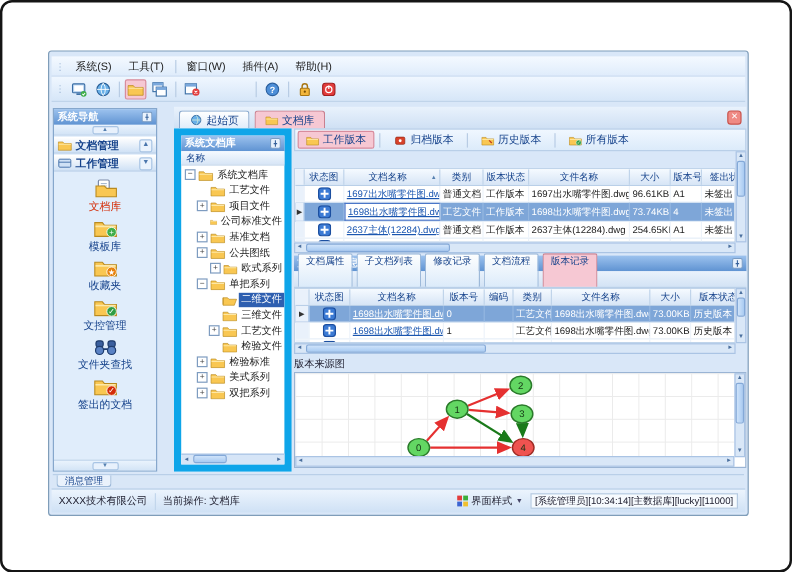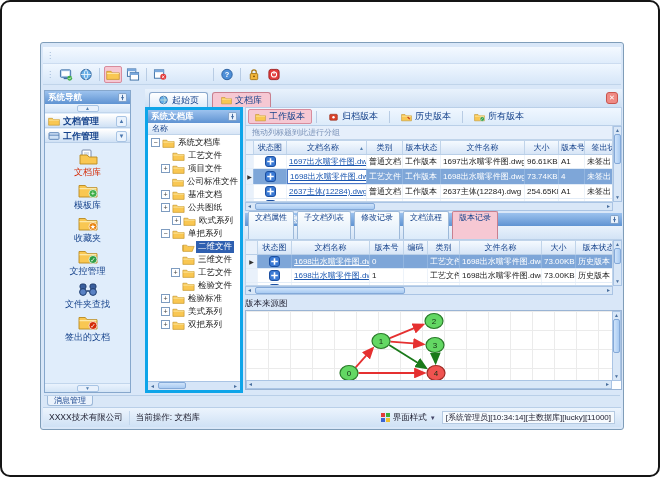--- a/index.html
+++ b/index.html
@@ -37,21 +37,21 @@
 .sb-chev{height:9px;background:linear-gradient(#eaf3fd,#d3e4f6);display:flex;align-items:center;justify-content:center;border-top:1px solid #c2d6ec;}
 #msg-strip{position:absolute;left:3px;top:352px;right:3px;height:11px;background:#d9e7f7;border-top:1px solid #b9cfe8;}
 #msg-tab{position:absolute;left:3px;top:0;height:10px;padding:0 6px;background:#eaf2fc;border:1px solid #9db9d9;border-top:none;border-radius:0 0 3px 3px;color:#15428b;font-size:8px;line-height:9px;}
 
 #tabstrip{position:absolute;left:104px;top:46px;width:477px;height:18px;display:flex;align-items:flex-end;background:linear-gradient(#e9f2fc,#cfe0f4);}
 .tab{display:flex;align-items:center;gap:3px;height:15px;padding:0 8px;margin-left:4px;border:1px solid #8aa8cc;border-bottom:none;border-radius:3px 3px 0 0;background:linear-gradient(#ffffff,#dfecfa);color:#15428b;}
 .tab.active{background:#f6c8d3;border-color:#c8808f;}
 .tab .ic{width:11px;height:10px;}
 #tab-close{position:absolute;right:4px;top:3px;width:12px;height:12px;border-radius:3px;background:#ef8a84;border:1px solid #c9554e;color:#fff;font-size:7px;line-height:10px;text-align:center;}
 
-#treepanel{position:absolute;left:104px;top:64px;width:98px;height:286px;background:#fff;border:3px solid #0ea5e9;display:flex;flex-direction:column;}
+#treepanel{position:absolute;left:104px;top:64px;width:98px;height:286px;background:#fff;border:6px solid #0ea5e9;display:flex;flex-direction:column;}
 .colhead{height:12px;background:linear-gradient(#f5faff,#d7e5f6);border-bottom:1px solid #c0d4ea;color:#15428b;padding:0 4px;font-size:8px;line-height:11px;}
 #tree{flex:1;overflow:hidden;padding-top:1px;}
 .tnode{height:13px;display:flex;align-items:center;white-space:nowrap;font-size:8.5px;}
 .exp{width:9px;height:9px;min-width:9px;border:1px solid #7e9cc0;background:#fff;color:#444;font-size:7px;line-height:7px;text-align:center;margin-right:1px;}
 .exp.none{visibility:hidden;}
 .tnode .ic{width:13px;height:10px;margin:0 1px;}
 .tnode .lbl{padding:0 2px;}
 .tnode .lbl.sel{background:#2e5fb0;color:#fff;}
 .tree-hscroll{height:9px;background:#d6e5f7;border-top:1px solid #aac4e4;position:relative;}
 
@@ -102,20 +102,21 @@
 .ddarrow{font-size:6px;color:#446;margin-left:3px;}
 </style>
 </head>
 <body>
 
 <div class="frame">
   <div id="win">
 
     <div id="menubar">
       <span class="grip">⋮</span>
+      <span id="menu-items"><span class="menu-item">系统(S)</span><span class="menu-item">工具(T)</span><span class="msep" style="display:inline-block;vertical-align:middle;"></span><span class="menu-item">窗口(W)</span><span class="menu-item">插件(A)</span><span class="menu-item">帮助(H)</span></span>
     </div>
 
     <div id="toolbar">
       <span class="grip">⋮</span>
       <span id="toolbar-items" style="display:flex;align-items:center;">
           <span class="tbtn">
             <span class="ic"><svg viewBox="0 0 14 14">
                 <rect x="1" y="2" width="11" height="8" rx="1" fill="#bcd6f2" stroke="#3a6ea5"></rect>
                 <rect x="2.5" y="3.5" width="8" height="5" fill="#fff"></rect>
                 <rect x="4.5" y="10.5" width="4" height="1.5" fill="#3a6ea5"></rect>
@@ -466,21 +467,20 @@
           <span class="vbtn">
             <span class="ic"><svg viewBox="0 0 20 16">
                 <path d="M1 3.5h6.3l1.8 2.2H19v9.3H1z" fill="#f9c752" stroke="#b98a1f" stroke-width="0.9"></path>
                 <path d="M1.6 6.6h16.8" stroke="#fde8a6" stroke-width="1.4"></path>
                 <circle cx="15" cy="11.5" r="4" fill="#2f9e44" stroke="#fff" stroke-width="0.7"></circle>
                 <text x="15" y="13.8" font-size="6.5" fill="#fff" text-anchor="middle">✓</text>
               </svg></span>
             <span>所有版本</span>
           </span>
         </div>
-      <div id="grouphint">拖动列标题到此进行分组</div>
 
       <div id="table1" class="grid" style="left:0;top:33px;width:368px;height:62px;">
           <div class="thead">
             <span class="hc indc" style="width:8px;min-width:8px;"></span>
             <span class="hc" style="width:33px;min-width:33px;">
               <span style="flex:1;text-align:center;">状态图</span>
             </span>
             <span class="hc" style="width:80px;min-width:80px;">
               <span style="flex:1;text-align:center;">文档名称</span>
               <span class="sort">▲</span>

